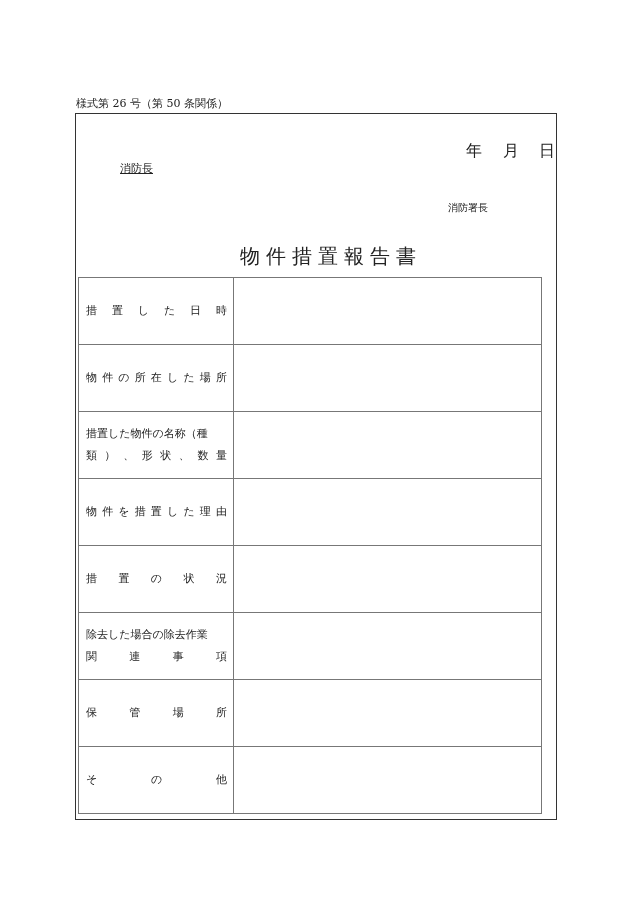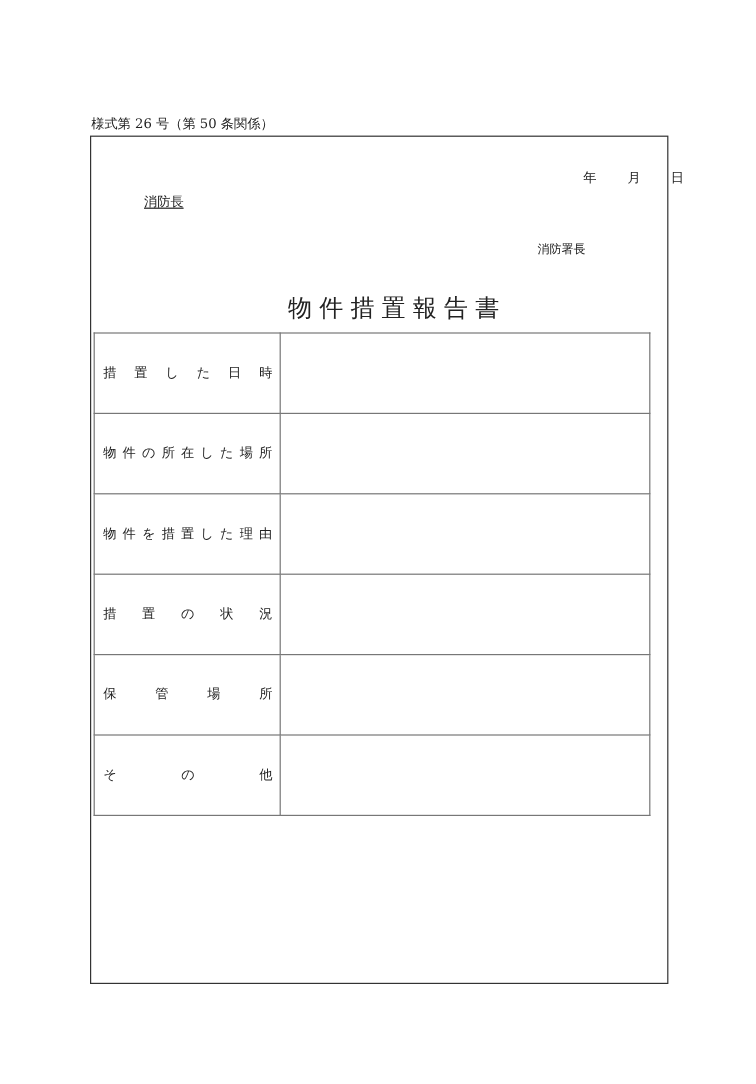--- a/index.html
+++ b/index.html
@@ -30,23 +30,22 @@
       top: 113px;
       width: 480px;
       height: 705px;
       border: 1.5px solid #333;
       box-sizing: content-box;
     }
     .date-line {
       position: absolute;
       left: 466px;
       top: 141px;
-      font-size: 11px;
-      white-space: nowrap;
-      margin-left: 20px;
+      font-size: 16px;
+      white-space: nowrap;
     }
     .date-line span {
       display: inline-block;
     }
     .date-line .yr { width: 37px; }
     .date-line .mo { width: 36px; }
     .date-line .dy { width: 12px; }
     .addressee {
       position: absolute;
       left: 120px;
@@ -147,20 +146,36 @@
             <span>し</span>
             <span>た</span>
             <span>場</span>
             <span>所</span>
           </div>
         </td>
         <td class="value"></td>
       </tr>
       <tr>
         <td class="label">
+          <div>措置した物件の名称（種</div>
+          <div class="justify-line">
+            <span>類</span>
+            <span>）</span>
+            <span>、</span>
+            <span>形</span>
+            <span>状</span>
+            <span>、</span>
+            <span>数</span>
+            <span>量</span>
+          </div>
+        </td>
+        <td class="value"></td>
+      </tr>
+      <tr>
+        <td class="label">
           <div class="justify-line">
             <span>物</span>
             <span>件</span>
             <span>を</span>
             <span>措</span>
             <span>置</span>
             <span>し</span>
             <span>た</span>
             <span>理</span>
             <span>由</span>
@@ -175,20 +190,32 @@
             <span>置</span>
             <span>の</span>
             <span>状</span>
             <span>況</span>
           </div>
         </td>
         <td class="value"></td>
       </tr>
       <tr>
         <td class="label">
+          <div>除去した場合の除去作業</div>
+          <div class="justify-line">
+            <span>関</span>
+            <span>連</span>
+            <span>事</span>
+            <span>項</span>
+          </div>
+        </td>
+        <td class="value"></td>
+      </tr>
+      <tr>
+        <td class="label">
           <div class="justify-line">
             <span>保</span>
             <span>管</span>
             <span>場</span>
             <span>所</span>
           </div>
         </td>
         <td class="value"></td>
       </tr>
       <tr>

